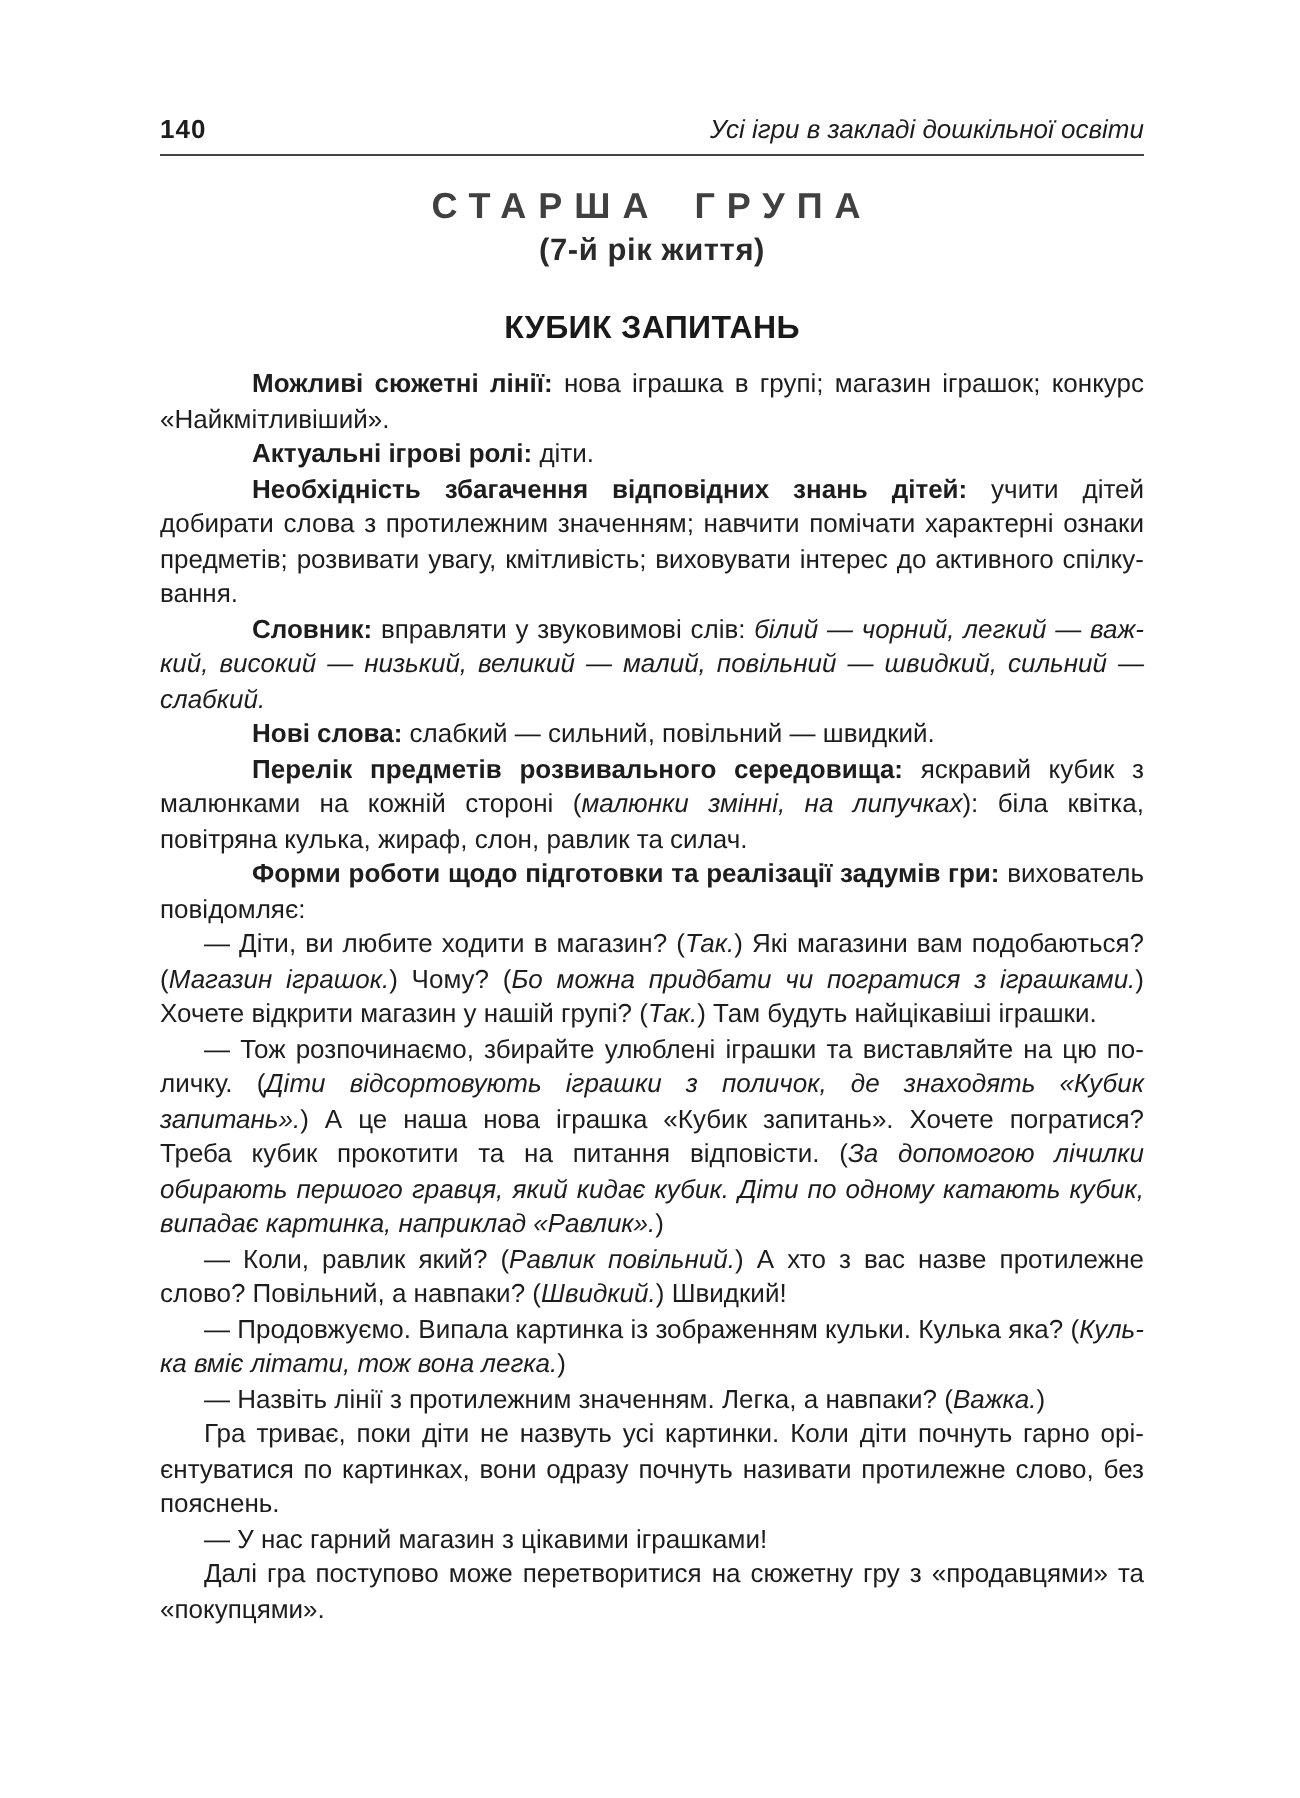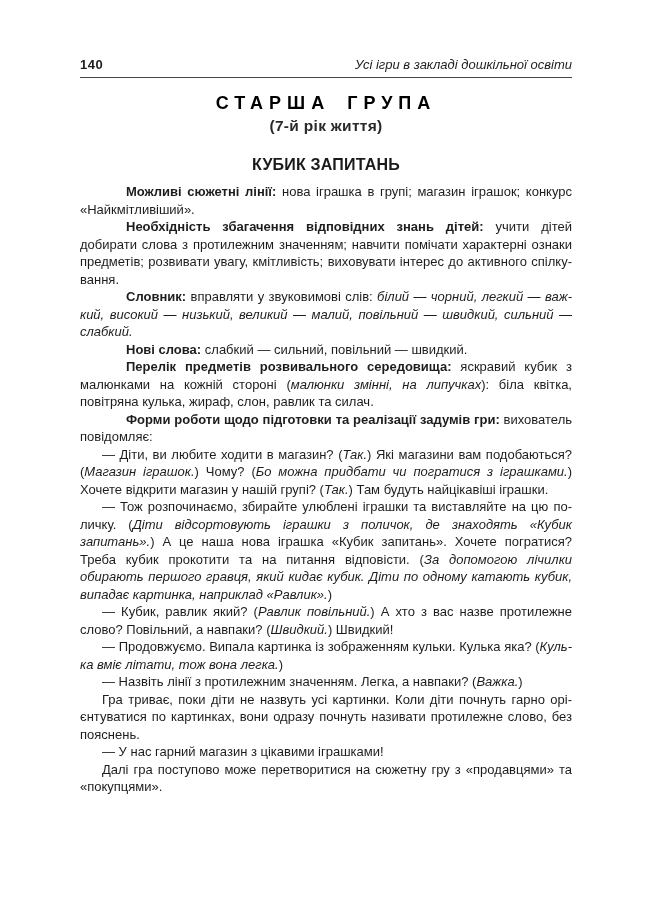--- a/index.html
+++ b/index.html
@@ -17,21 +17,21 @@
     display:flex; justify-content:space-between; align-items:baseline;
     border-bottom:1px solid #454545;
     padding-bottom:5px;
     gap:28px;
   }
   .pagenum { font-weight:bold; font-size:13px; letter-spacing:0.5px; }
   .booktitle { font-style:italic; font-size:13px; }
   h1.group-title {
     text-align:center; font-size:18px; font-weight:600;
     letter-spacing:6px; word-spacing:6px;
-    margin:15px 0 0 0; color:#000000;
+    margin:15px 0 0 0; color:#404040;
   }
   h2.group-subtitle {
     text-align:center; font-size:15.5px; font-weight:600;
     margin:3px 0 0 0; letter-spacing:0.3px; color:#2a2a2a;
   }
   h3.game-title {
     text-align:center; font-size:16px; font-weight:700;
     margin:21px 0 0 0; letter-spacing:0.2px; color:#1a1a1a;
   }
   .body {
@@ -53,27 +53,28 @@
   </div>
 
   <h1 class="group-title">СТАРША ГРУПА</h1>
 
   <h2 class="group-subtitle">(7-й рік життя)</h2>
 
   <h3 class="game-title">КУБИК ЗАПИТАНЬ</h3>
 
   <div class="body">
       <p class="para"><span class="b">Можливі сюжетні лінії:</span><span> нова іграшка в групі; магазин іграшок; конкурс «Най­кмітливіший».</span></p>
+      <p class="para"><span class="b">Актуальні ігрові ролі:</span><span> діти.</span></p>
       <p class="para"><span class="b">Необхідність збагачення відповідних знань дітей:</span><span> учити дітей добирати слова з протилежним значенням; навчити помічати характерні ознаки пред­метів; розвивати увагу, кмітливість; виховувати інтерес до активного спілку­вання.</span></p>
       <p class="para"><span class="b">Словник:</span><span> вправляти у звуковимові слів: </span><span class="i">білий — чорний, легкий — важ­кий, високий — низький, великий — малий, повільний — швидкий, сильний — слабкий.</span></p>
       <p class="para"><span class="b">Нові слова:</span><span> слабкий — сильний, повільний — швидкий.</span></p>
       <p class="para"><span class="b">Перелік предметів розвивального середовища:</span><span> яскравий кубик з малюнка­ми на кожній стороні (</span><span class="i">малюнки змінні, на липучках</span><span>): біла квітка, повітряна кулька, жираф, слон, равлик та силач.</span></p>
       <p class="para"><span class="b">Форми роботи щодо підготовки та реалізації задумів гри:</span><span> вихователь по­відомляє:</span></p>
       <p class="para"><span>— Діти, ви любите ходити в магазин? (</span><span class="i">Так.</span><span>) Які магазини вам подоба­ються? (</span><span class="i">Магазин іграшок.</span><span>) Чому? (</span><span class="i">Бо можна придбати чи погратися з іграш­ками.</span><span>) Хочете відкрити магазин у нашій групі? (</span><span class="i">Так.</span><span>) Там будуть найцікавіші іграшки.</span></p>
       <p class="para"><span>— Тож розпочинаємо, збирайте улюблені іграшки та виставляйте на цю по­личку. (</span><span class="i">Діти відсортовують іграшки з поличок, де знаходять «Кубик запитань».</span><span>) А це наша нова іграшка «Кубик запитань». Хочете погратися? Треба кубик проко­тити та на питання відповісти. (</span><span class="i">За допомогою лічилки обирають першого гравця, який кидає кубик. Діти по одному катають кубик, випадає картинка, наприклад «Равлик».</span><span>)</span></p>
-      <p class="para"><span>— Кубик, равлик який? (</span><span class="i">Равлик повільний.</span><span>) А хто з вас назве протилежне слово? Повільний, а навпаки? (</span><span class="i">Швидкий.</span><span>) Швидкий!</span></p>
+      <p class="para"><span>— Коли, равлик який? (</span><span class="i">Равлик повільний.</span><span>) А хто з вас назве протилежне слово? Повільний, а навпаки? (</span><span class="i">Швидкий.</span><span>) Швидкий!</span></p>
       <p class="para"><span>— Продовжуємо. Випала картинка із зображенням кульки. Кулька яка? (</span><span class="i">Куль­ка вміє літати, тож вона легка.</span><span>)</span></p>
       <p class="para"><span>— Назвіть лінії з протилежним значенням. Легка, а навпаки? (</span><span class="i">Важка.</span><span>)</span></p>
       <p class="para"><span>Гра триває, поки діти не назвуть усі картинки. Коли діти почнуть гарно орі­єнтуватися по картинках, вони одразу почнуть називати протилежне слово, без пояснень.</span></p>
       <p class="para"><span>— У нас гарний магазин з цікавими іграшками!</span></p>
       <p class="para"><span>Далі гра поступово може перетворитися на сюжетну гру з «продавцями» та «покупцями».</span></p>
     </div>
 </div>
 
 </body></html>

